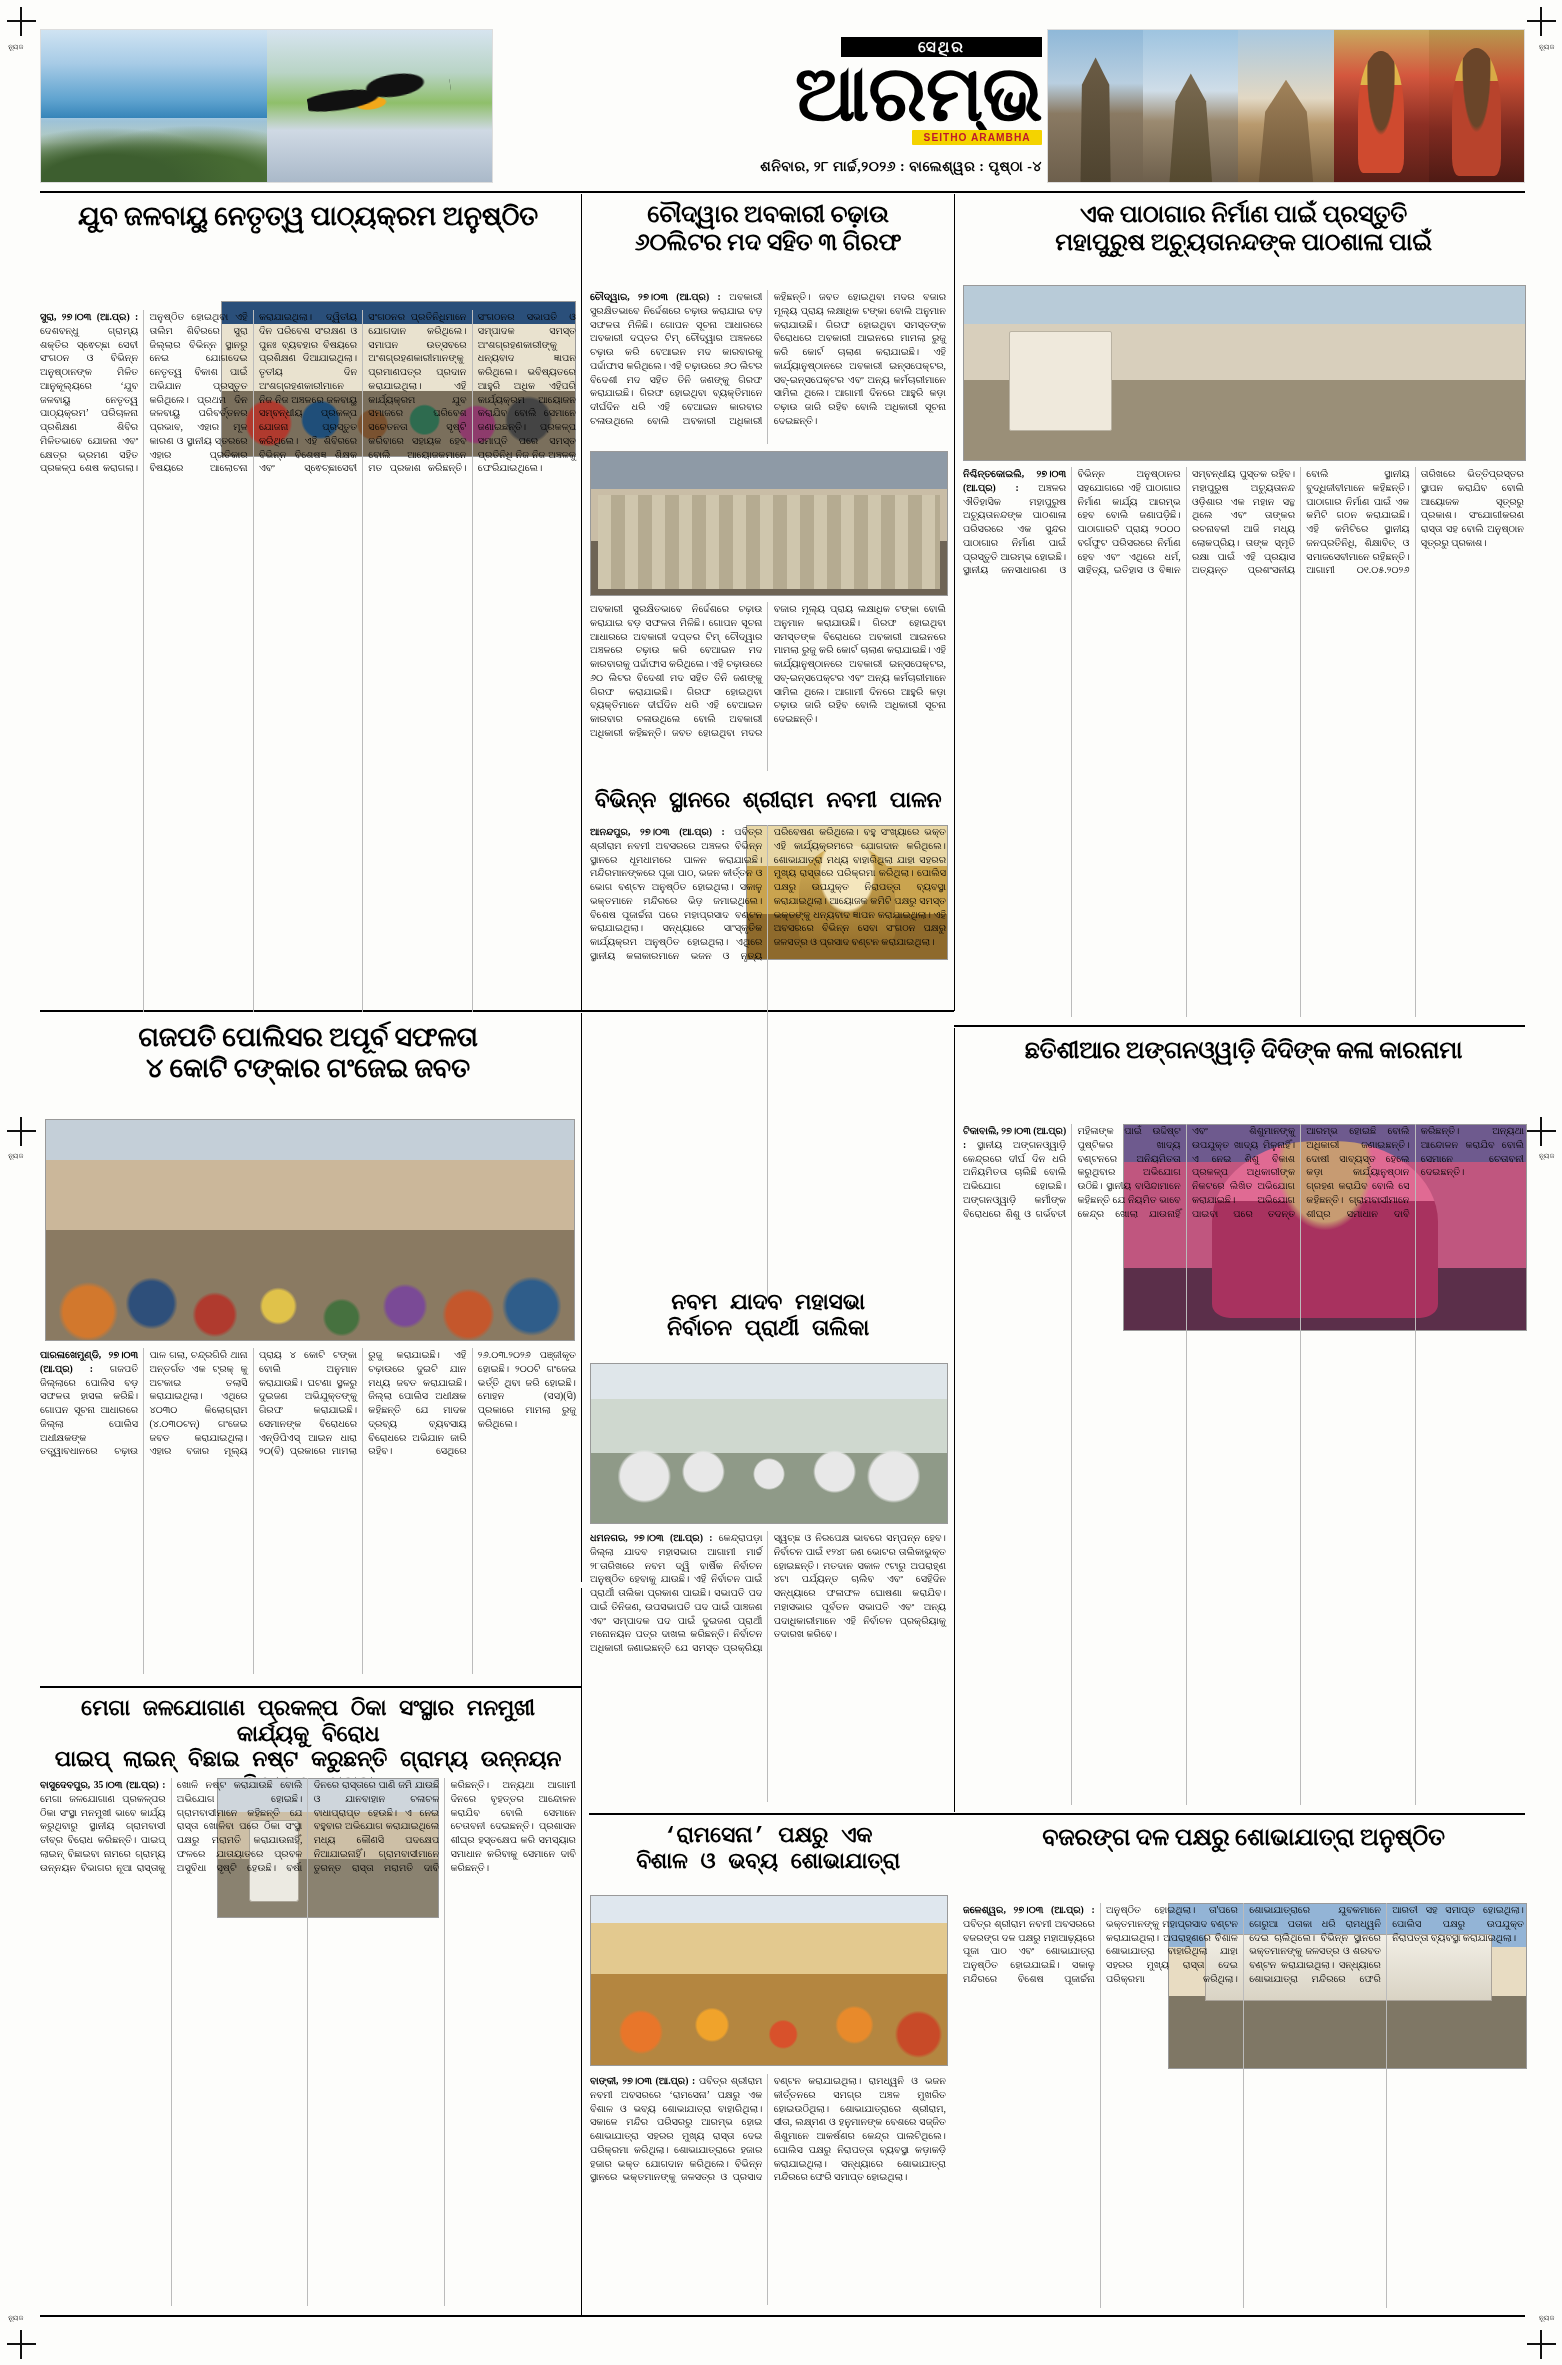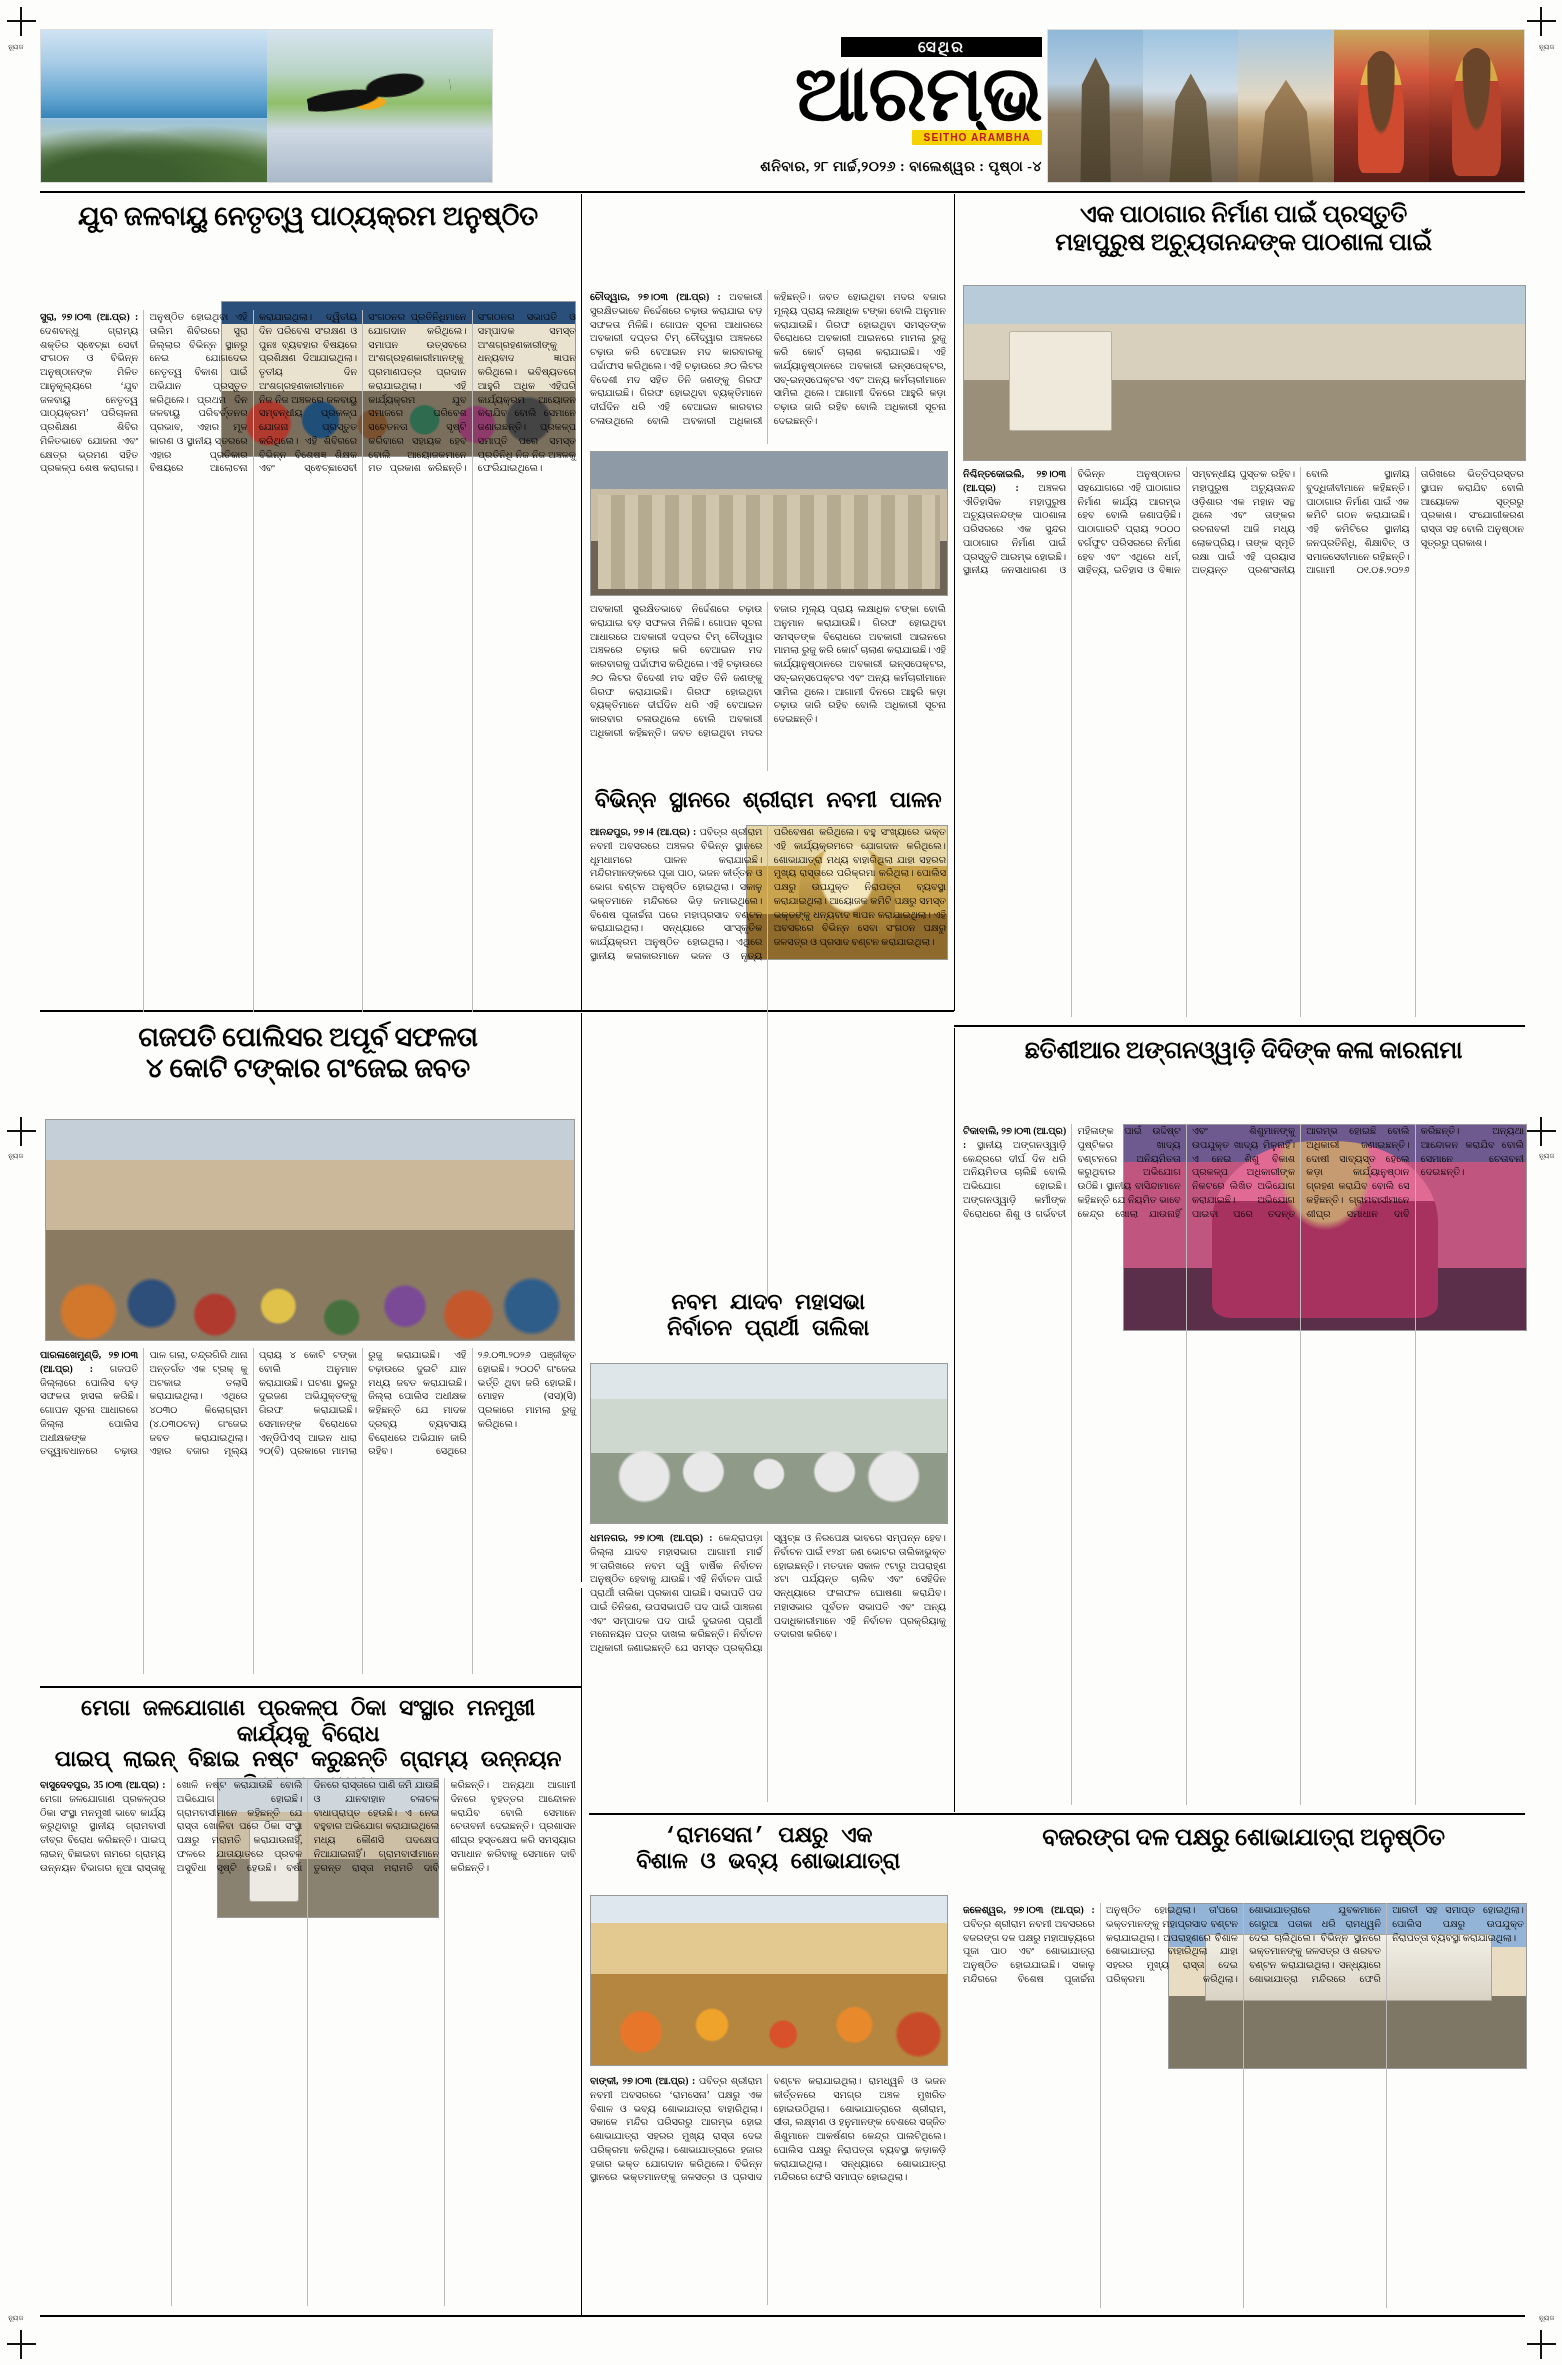--- a/index.html
+++ b/index.html
@@ -406,20 +406,24 @@
 
   <div class="zone" style="left:40px; top:201px; width:536px;">
     <div class="hl hl-xl">ଯୁବ ଜଳବାୟୁ ନେତୃତ୍ୱ ପାଠ୍ୟକ୍ରମ ଅନୁଷ୍ଠିତ</div>
   </div>
   <div class="photo sc-meeting" style="position:absolute; left:221px; top:301px; width:353px; height:154px;"></div>
   <div class="zone cols c5 colrule" style="left:40px; top:310px; width:536px; height:702px;">
     <p><b>ସୁରା, ୨୭।୦୩ (ଆ.ପ୍ର) :</b>
       <span>ଦେଶବନ୍ଧୁ ଗ୍ରାମ୍ୟ ଶକ୍ତିର ସ୍ଵେଚ୍ଛା ସେବୀ ସଂଗଠନ ଓ ବିଭିନ୍ନ ଅନୁଷ୍ଠାନଙ୍କ ମିଳିତ ଆନୁକୂଲ୍ୟରେ ‘ଯୁବ ଜଳବାୟୁ ନେତୃତ୍ୱ ପାଠ୍ୟକ୍ରମ’ ପରିଚାଳନା ପ୍ରଶିକ୍ଷଣ ଶିବିର ମିଳିତଭାବେ ଯୋଜନା ଏବଂ କ୍ଷେତ୍ର ଭ୍ରମଣ ସହିତ ପ୍ରକଳ୍ପ ଶେଷ କରାଗଲା। ଅନୁଷ୍ଠିତ ହୋଇଥିବା ଏହି ତାଲିମ ଶିବିରରେ ସୁରା ଜିଲ୍ଲାର ବିଭିନ୍ନ ସ୍ଥାନରୁ ନେଇ ଯୋଗଦେଇ ନେତୃତ୍ୱ ବିକାଶ ପାଇଁ ଅଭିଯାନ ପ୍ରସ୍ତୁତ କରିଥିଲେ। ପ୍ରଥମ ଦିନ ଜଳବାୟୁ ପରିବର୍ତ୍ତନର ପ୍ରଭାବ, ଏହାର ମୂଳ କାରଣ ଓ ସ୍ଥାନୀୟ ସ୍ତରରେ ଏହାର ପ୍ରତିକାର ବିଷୟରେ ଆଲୋଚନା କରାଯାଇଥିଲା। ଦ୍ୱିତୀୟ ଦିନ ପରିବେଶ ସଂରକ୍ଷଣ ଓ ପୁନଃ ବ୍ୟବହାର ବିଷୟରେ ପ୍ରଶିକ୍ଷଣ ଦିଆଯାଇଥିଲା। ତୃତୀୟ ଦିନ ଅଂଶଗ୍ରହଣକାରୀମାନେ ନିଜ ନିଜ ଅଞ୍ଚଳରେ ଜଳବାୟୁ ସମ୍ବନ୍ଧୀୟ ପ୍ରକଳ୍ପ ଯୋଜନା ପ୍ରସ୍ତୁତ କରିଥିଲେ। ଏହି ଶିବିରରେ ବିଭିନ୍ନ ବିଶେଷଜ୍ଞ ଶିକ୍ଷକ ଏବଂ ସ୍ଵେଚ୍ଛାସେବୀ ସଂଗଠନର ପ୍ରତିନିଧିମାନେ ଯୋଗଦାନ କରିଥିଲେ। ସମାପନ ଉତ୍ସବରେ ଅଂଶଗ୍ରହଣକାରୀମାନଙ୍କୁ ପ୍ରମାଣପତ୍ର ପ୍ରଦାନ କରାଯାଇଥିଲା। ଏହି କାର୍ଯ୍ୟକ୍ରମ ଯୁବ ସମାଜରେ ପରିବେଶ ସଚେତନତା ସୃଷ୍ଟି କରିବାରେ ସହାୟକ ହେବ ବୋଲି ଆୟୋଜକମାନେ ମତ ପ୍ରକାଶ କରିଛନ୍ତି। ସଂଗଠନର ସଭାପତି ଓ ସମ୍ପାଦକ ସମସ୍ତ ଅଂଶଗ୍ରହଣକାରୀଙ୍କୁ ଧନ୍ୟବାଦ ଜ୍ଞାପନ କରିଥିଲେ। ଭବିଷ୍ୟତରେ ଆହୁରି ଅଧିକ ଏହିପରି କାର୍ଯ୍ୟକ୍ରମ ଆୟୋଜନ କରାଯିବ ବୋଲି ସେମାନେ ଜଣାଇଛନ୍ତି। ପ୍ରକଳ୍ପ ସମାପ୍ତି ପରେ ସମସ୍ତ ପ୍ରତିନିଧି ନିଜ ନିଜ ଅଞ୍ଚଳକୁ ଫେରିଯାଇଥିଲେ।</span></p>
   </div>
 
+  <div class="zone" style="left:590px; top:201px; width:356px;">
+    <div class="hl hl-lg">ଚୌଦ୍ୱାର ଅବକାରୀ ଚଢ଼ାଉ</div>
+    <div class="hl hl-lg">୬୦ଲିଟର ମଦ ସହିତ ୩ ଗିରଫ</div>
+  </div>
   <div class="zone cols c2 colrule" style="left:590px; top:290px; width:356px; height:154px;">
     <p><b>ଚୌଦ୍ୱାର, ୨୭।୦୩ (ଆ.ପ୍ର) :</b>
       <span>ଅବକାରୀ ସୁରକ୍ଷିତଭାବେ ନିର୍ଦ୍ଦେଶରେ ଚଢ଼ାଉ କରାଯାଇ ବଡ଼ ସଫଳତା ମିଳିଛି। ଗୋପନ ସୂଚନା ଆଧାରରେ ଅବକାରୀ ଦପ୍ତର ଟିମ୍ ଚୌଦ୍ୱାର ଅଞ୍ଚଳରେ ଚଢ଼ାଉ କରି ବେଆଇନ ମଦ କାରବାରକୁ ପର୍ଦ୍ଦାଫାସ କରିଥିଲେ। ଏହି ଚଢ଼ାଉରେ ୬୦ ଲିଟର ବିଦେଶୀ ମଦ ସହିତ ତିନି ଜଣଙ୍କୁ ଗିରଫ କରାଯାଇଛି। ଗିରଫ ହୋଇଥିବା ବ୍ୟକ୍ତିମାନେ ଦୀର୍ଘଦିନ ଧରି ଏହି ବେଆଇନ କାରବାର ଚଳାଉଥିଲେ ବୋଲି ଅବକାରୀ ଅଧିକାରୀ କହିଛନ୍ତି। ଜବତ ହୋଇଥିବା ମଦର ବଜାର ମୂଲ୍ୟ ପ୍ରାୟ ଲକ୍ଷାଧିକ ଟଙ୍କା ବୋଲି ଅନୁମାନ କରାଯାଉଛି। ଗିରଫ ହୋଇଥିବା ସମସ୍ତଙ୍କ ବିରୋଧରେ ଅବକାରୀ ଆଇନରେ ମାମଲା ରୁଜୁ କରି କୋର୍ଟ ଚାଲାଣ କରାଯାଇଛି। ଏହି କାର୍ଯ୍ୟାନୁଷ୍ଠାନରେ ଅବକାରୀ ଇନ୍ସପେକ୍ଟର, ସବ୍-ଇନ୍ସପେକ୍ଟର ଏବଂ ଅନ୍ୟ କର୍ମଚାରୀମାନେ ସାମିଲ ଥିଲେ। ଆଗାମୀ ଦିନରେ ଆହୁରି କଡ଼ା ଚଢ଼ାଉ ଜାରି ରହିବ ବୋଲି ଅଧିକାରୀ ସୂଚନା ଦେଇଛନ୍ତି।</span></p>
   </div>
   <div class="photo sc-seizure" style="position:absolute; left:590px; top:451px; width:356px; height:143px;"></div>
   <div class="zone cols c2 colrule" style="left:590px; top:602px; width:356px; height:169px;">
     <p>ଅବକାରୀ ସୁରକ୍ଷିତଭାବେ ନିର୍ଦ୍ଦେଶରେ ଚଢ଼ାଉ କରାଯାଇ ବଡ଼ ସଫଳତା ମିଳିଛି। ଗୋପନ ସୂଚନା ଆଧାରରେ ଅବକାରୀ ଦପ୍ତର ଟିମ୍ ଚୌଦ୍ୱାର ଅଞ୍ଚଳରେ ଚଢ଼ାଉ କରି ବେଆଇନ ମଦ କାରବାରକୁ ପର୍ଦ୍ଦାଫାସ କରିଥିଲେ। ଏହି ଚଢ଼ାଉରେ ୬୦ ଲିଟର ବିଦେଶୀ ମଦ ସହିତ ତିନି ଜଣଙ୍କୁ ଗିରଫ କରାଯାଇଛି। ଗିରଫ ହୋଇଥିବା ବ୍ୟକ୍ତିମାନେ ଦୀର୍ଘଦିନ ଧରି ଏହି ବେଆଇନ କାରବାର ଚଳାଉଥିଲେ ବୋଲି ଅବକାରୀ ଅଧିକାରୀ କହିଛନ୍ତି। ଜବତ ହୋଇଥିବା ମଦର ବଜାର ମୂଲ୍ୟ ପ୍ରାୟ ଲକ୍ଷାଧିକ ଟଙ୍କା ବୋଲି ଅନୁମାନ କରାଯାଉଛି। ଗିରଫ ହୋଇଥିବା ସମସ୍ତଙ୍କ ବିରୋଧରେ ଅବକାରୀ ଆଇନରେ ମାମଲା ରୁଜୁ କରି କୋର୍ଟ ଚାଲାଣ କରାଯାଇଛି। ଏହି କାର୍ଯ୍ୟାନୁଷ୍ଠାନରେ ଅବକାରୀ ଇନ୍ସପେକ୍ଟର, ସବ୍-ଇନ୍ସପେକ୍ଟର ଏବଂ ଅନ୍ୟ କର୍ମଚାରୀମାନେ ସାମିଲ ଥିଲେ। ଆଗାମୀ ଦିନରେ ଆହୁରି କଡ଼ା ଚଢ଼ାଉ ଜାରି ରହିବ ବୋଲି ଅଧିକାରୀ ସୂଚନା ଦେଇଛନ୍ତି।</p>
   </div>
 
   <div class="zone" style="left:963px; top:201px; width:561px;">
@@ -430,21 +434,21 @@
   <div class="zone cols c5 colrule" style="left:963px; top:467px; width:561px; height:550px;">
     <p><b>ନିଶ୍ଚିନ୍ତକୋଇଲି, ୨୭।୦୩ (ଆ.ପ୍ର) :</b>
       <span>ଅଞ୍ଚଳର ଐତିହାସିକ ମହାପୁରୁଷ ଅଚ୍ୟୁତାନନ୍ଦଙ୍କ ପାଠଶାଳା ପରିସରରେ ଏକ ସୁନ୍ଦର ପାଠାଗାର ନିର୍ମାଣ ପାଇଁ ପ୍ରସ୍ତୁତି ଆରମ୍ଭ ହୋଇଛି। ସ୍ଥାନୀୟ ଜନସାଧାରଣ ଓ ବିଭିନ୍ନ ଅନୁଷ୍ଠାନର ସହଯୋଗରେ ଏହି ପାଠାଗାର ନିର୍ମାଣ କାର୍ଯ୍ୟ ଆରମ୍ଭ ହେବ ବୋଲି ଜଣାପଡ଼ିଛି। ପାଠାଗାରଟି ପ୍ରାୟ ୨୦୦୦ ବର୍ଗଫୁଟ ପରିସରରେ ନିର୍ମାଣ ହେବ ଏବଂ ଏଥିରେ ଧର୍ମ, ସାହିତ୍ୟ, ଇତିହାସ ଓ ବିଜ୍ଞାନ ସମ୍ବନ୍ଧୀୟ ପୁସ୍ତକ ରହିବ। ମହାପୁରୁଷ ଅଚ୍ୟୁତାନନ୍ଦ ଓଡ଼ିଶାର ଏକ ମହାନ ସନ୍ଥ ଥିଲେ ଏବଂ ତାଙ୍କର ରଚନାବଳୀ ଆଜି ମଧ୍ୟ ଲୋକପ୍ରିୟ। ତାଙ୍କ ସ୍ମୃତି ରକ୍ଷା ପାଇଁ ଏହି ପ୍ରୟାସ ଅତ୍ୟନ୍ତ ପ୍ରଶଂସନୀୟ ବୋଲି ସ୍ଥାନୀୟ ବୁଦ୍ଧିଜୀବୀମାନେ କହିଛନ୍ତି। ପାଠାଗାର ନିର୍ମାଣ ପାଇଁ ଏକ କମିଟି ଗଠନ କରାଯାଇଛି। ଏହି କମିଟିରେ ସ୍ଥାନୀୟ ଜନପ୍ରତିନିଧି, ଶିକ୍ଷାବିତ୍ ଓ ସମାଜସେବୀମାନେ ରହିଛନ୍ତି। ଆଗାମୀ ୦୧.୦୫.୨୦୨୬ ତାରିଖରେ ଭିତ୍ତିପ୍ରସ୍ତର ସ୍ଥାପନ କରାଯିବ ବୋଲି ଆୟୋଜକ ସୂତ୍ରରୁ ପ୍ରକାଶ। ସଂଯୋଗୀକରଣ ରାସ୍ତା ସହ ବୋଲି ଅନୁଷ୍ଠାନ ସୂତ୍ରରୁ ପ୍ରକାଶ।</span></p>
   </div>
 
   <div class="zone" style="left:590px; top:789px; width:356px;">
     <div class="hl hl-md">ବିଭିନ୍ନ ସ୍ଥାନରେ ଶ୍ରୀରାମ ନବମୀ ପାଳନ</div>
   </div>
   <div class="photo sc-temple" style="position:absolute; left:746px; top:825px; width:200px; height:133px;"></div>
   <div class="zone cols c2 colrule" style="left:590px; top:825px; width:356px; height:476px;">
-    <p><b>ଆନନ୍ଦପୁର, ୨୭।4 (ଆ.ପ୍ର) :</b>
+    <p><b>ଆନନ୍ଦପୁର, ୨୭।୦୩ (ଆ.ପ୍ର) :</b>
       <span>ପବିତ୍ର ଶ୍ରୀରାମ ନବମୀ ଅବସରରେ ଅଞ୍ଚଳର ବିଭିନ୍ନ ସ୍ଥାନରେ ଧୂମଧାମରେ ପାଳନ କରାଯାଇଛି। ମନ୍ଦିରମାନଙ୍କରେ ପୂଜା ପାଠ, ଭଜନ କୀର୍ତ୍ତନ ଓ ଭୋଗ ବଣ୍ଟନ ଅନୁଷ୍ଠିତ ହୋଇଥିଲା। ସକାଳୁ ଭକ୍ତମାନେ ମନ୍ଦିରରେ ଭିଡ଼ ଜମାଇଥିଲେ। ବିଶେଷ ପୂଜାର୍ଚ୍ଚନା ପରେ ମହାପ୍ରସାଦ ବଣ୍ଟନ କରାଯାଇଥିଲା। ସନ୍ଧ୍ୟାରେ ସାଂସ୍କୃତିକ କାର୍ଯ୍ୟକ୍ରମ ଅନୁଷ୍ଠିତ ହୋଇଥିଲା। ଏଥିରେ ସ୍ଥାନୀୟ କଳାକାରମାନେ ଭଜନ ଓ ନୃତ୍ୟ ପରିବେଷଣ କରିଥିଲେ। ବହୁ ସଂଖ୍ୟାରେ ଭକ୍ତ ଏହି କାର୍ଯ୍ୟକ୍ରମରେ ଯୋଗଦାନ କରିଥିଲେ। ଶୋଭାଯାତ୍ରା ମଧ୍ୟ ବାହାରିଥିଲା ଯାହା ସହରର ମୁଖ୍ୟ ରାସ୍ତାରେ ପରିକ୍ରମା କରିଥିଲା। ପୋଲିସ ପକ୍ଷରୁ ଉପଯୁକ୍ତ ନିରାପତ୍ତା ବ୍ୟବସ୍ଥା କରାଯାଇଥିଲା। ଆୟୋଜକ କମିଟି ପକ୍ଷରୁ ସମସ୍ତ ଭକ୍ତଙ୍କୁ ଧନ୍ୟବାଦ ଜ୍ଞାପନ କରାଯାଇଥିଲା। ଏହି ଅବସରରେ ବିଭିନ୍ନ ସେବା ସଂଗଠନ ପକ୍ଷରୁ ଜଳସତ୍ର ଓ ପ୍ରସାଦ ବଣ୍ଟନ କରାଯାଇଥିଲା।</span></p>
   </div>
 
   <div class="zone" style="left:40px; top:1022px; width:536px;">
     <div class="hl hl-xl">ଗଜପତି ପୋଲିସର ଅପୂର୍ବ ସଫଳତା</div>
     <div class="hl hl-xl">୪ କୋଟି ଟଙ୍କାର ଗଂଜେଇ ଜବତ</div>
   </div>
   <div class="photo sc-crowd" style="position:absolute; left:45px; top:1119px; width:528px; height:220px;"></div>
   <div class="zone cols c5 colrule" style="left:40px; top:1348px; width:536px; height:326px;">
     <p><b>ପାରଳାଖେମୁଣ୍ଡି, ୨୭।୦୩ (ଆ.ପ୍ର) :</b>

